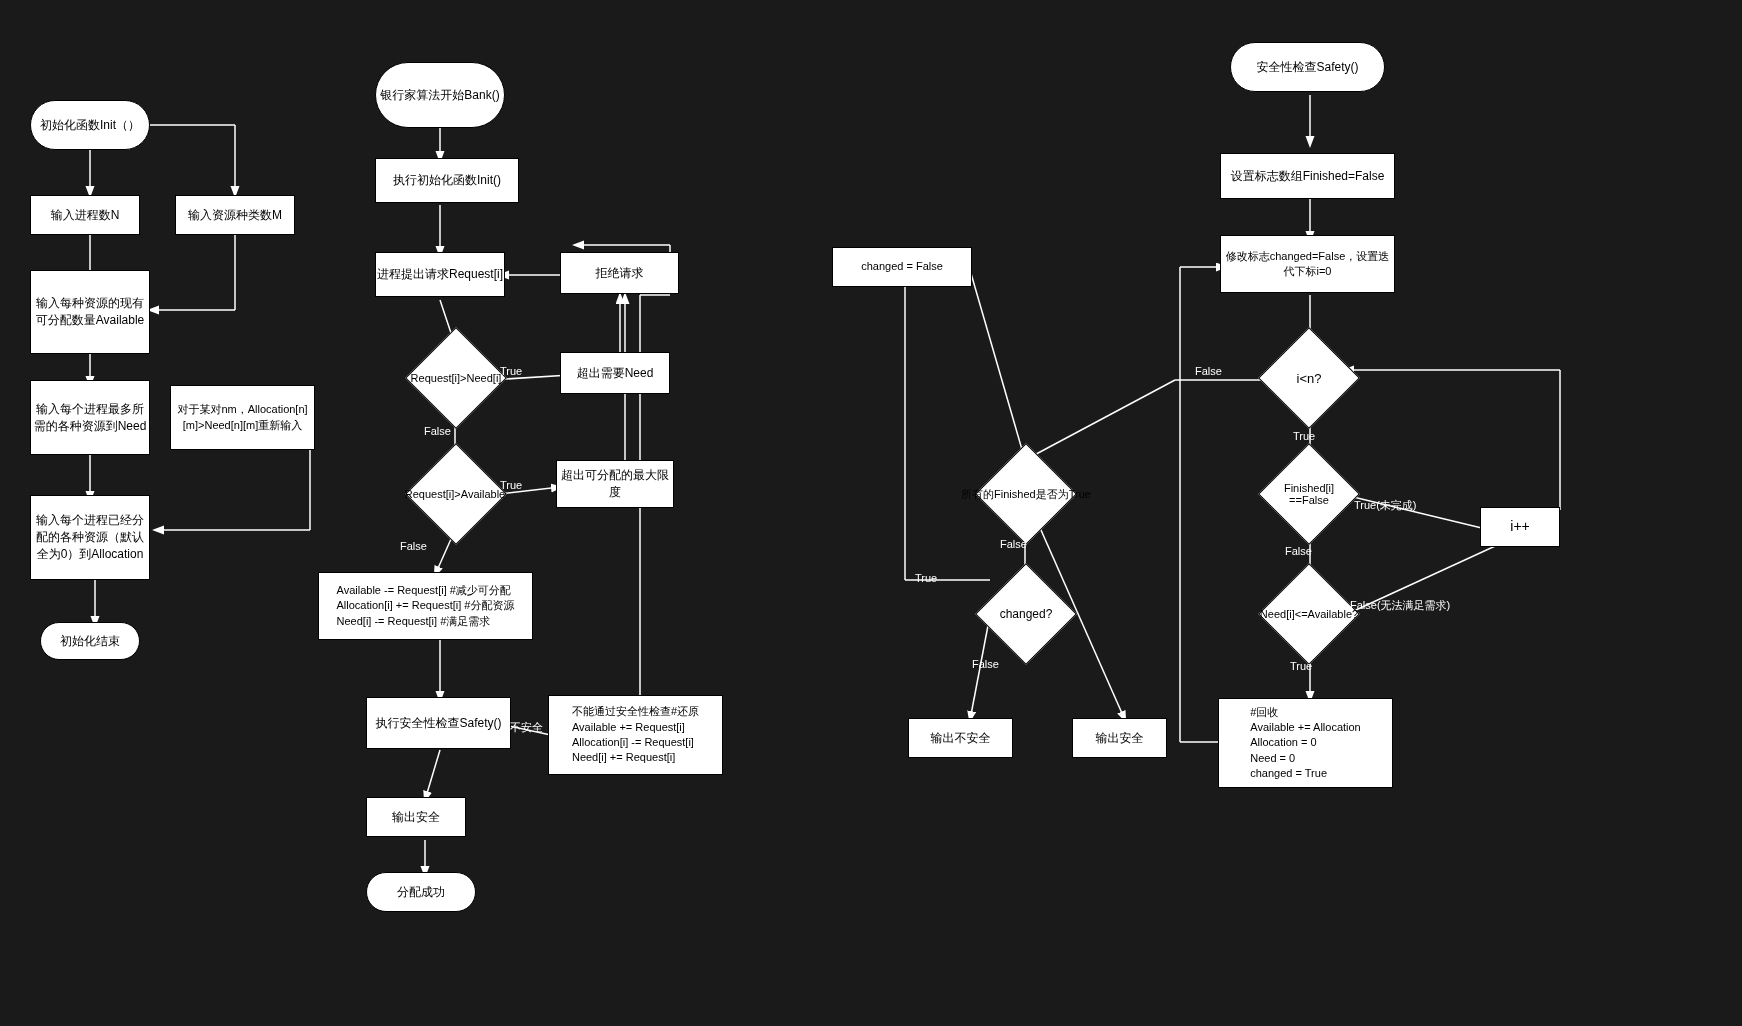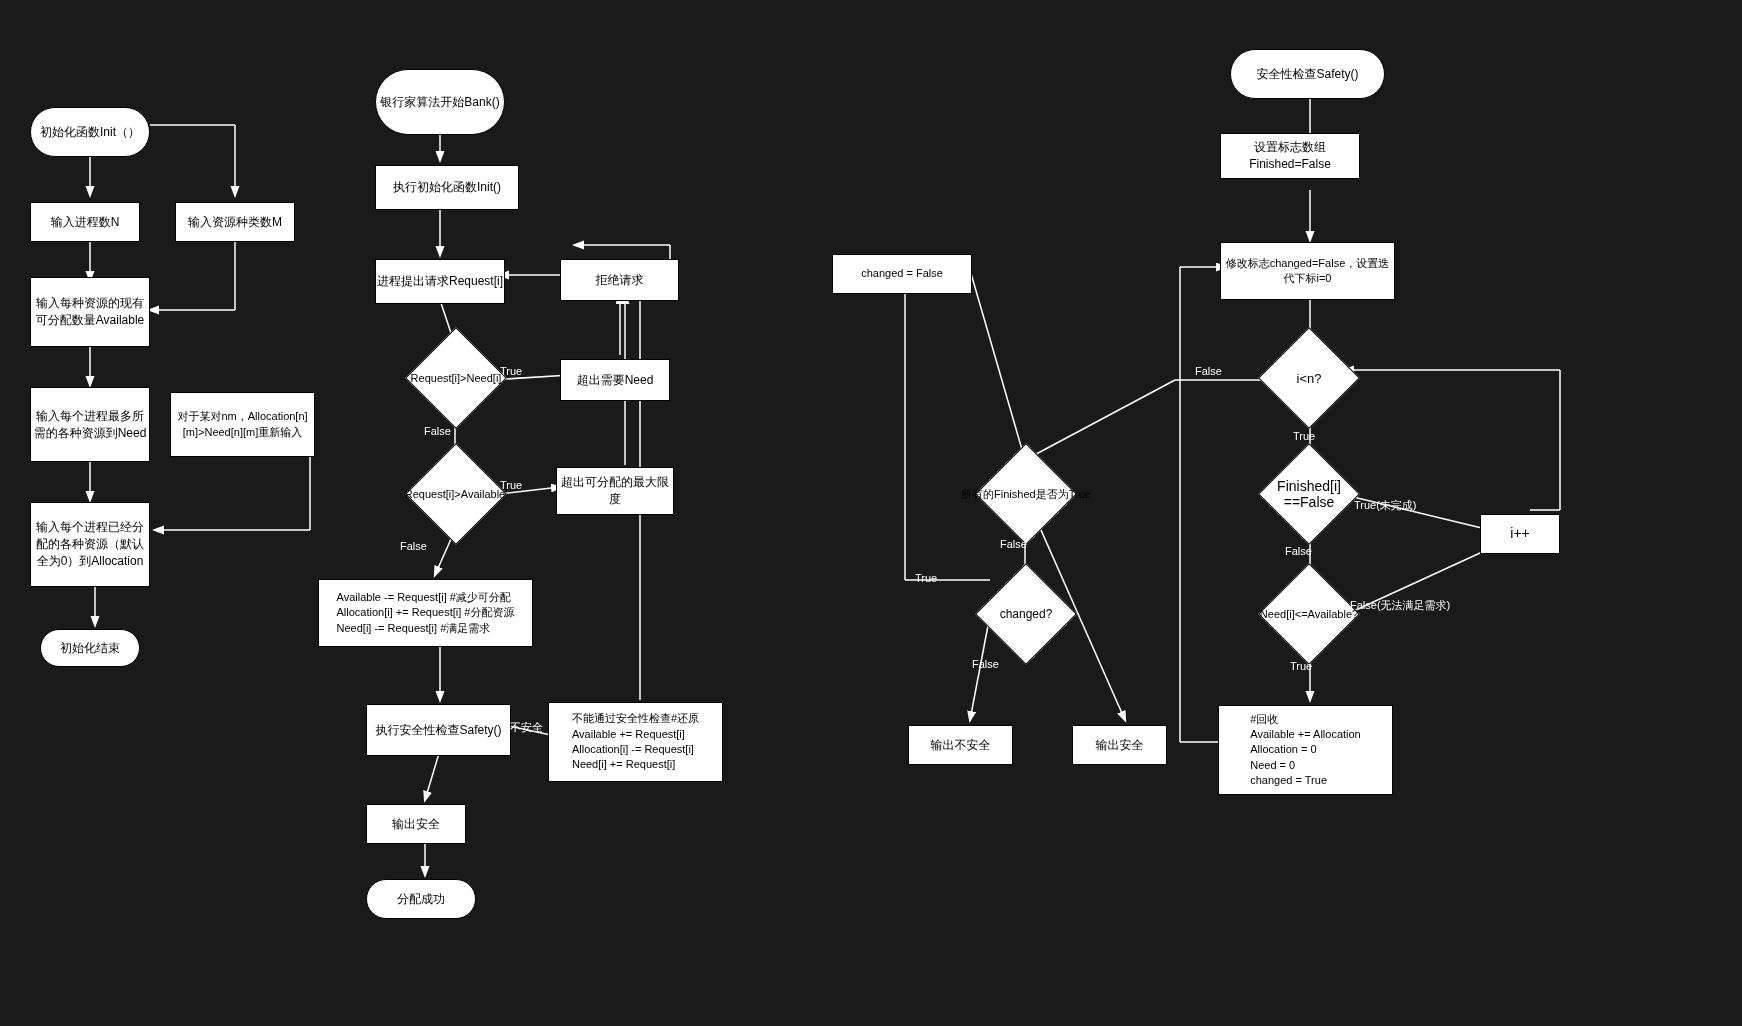--- a/index.html
+++ b/index.html
@@ -21,21 +21,20 @@
     .box {
       position: absolute;
       background: #fff;
       border: 1.5px solid #000;
       display: flex;
       align-items: center;
       justify-content: center;
       text-align: center;
       line-height: 1.4;
       font-size: 12px;
-      margin-top: 7px;
     }
     .rounded {
       border-radius: 50px;
     }
     .diamond {
       position: absolute;
       background: #fff;
       border: 1.5px solid #000;
       transform: rotate(45deg);
     }
@@ -170,21 +169,21 @@
 
   <div class="box rounded" style="left:30px;top:100px;width:120px;height:50px;">
     <span>初始化函数Init（）</span>
   </div>
   <div class="box" style="left:30px;top:195px;width:110px;height:40px;">
     <span>输入进程数N</span>
   </div>
   <div class="box" style="left:175px;top:195px;width:120px;height:40px;">
     <span>输入资源种类数M</span>
   </div>
-  <div class="box" style="left:30px;top:270px;width:120px;height:70px;">
+  <div class="box" style="left:30px;top:270px;width:120px;height:84px;">
     <span>输入每种资源的现有可分配数量Available</span>
   </div>
   <div class="box" style="left:30px;top:380px;width:120px;height:75px;">
     <span>输入每个进程最多所需的各种资源到Need</span>
   </div>
   <div class="box" style="left:170px;top:385px;width:145px;height:65px;font-size:11px;">
     <span>对于某对nm，Allocation[n][m]&gt;Need[n][m]重新输入</span>
   </div>
   <div class="box" style="left:30px;top:495px;width:120px;height:85px;">
     <span>输入每个进程已经分配的各种资源（默认全为0）到Allocation</span>
@@ -239,37 +238,37 @@
   <div class="box" style="left:366px;top:797px;width:100px;height:40px;">
     <span>输出安全</span>
   </div>
   <div class="box rounded" style="left:366px;top:872px;width:110px;height:40px;">
     <span>分配成功</span>
   </div>
 
   <div class="box rounded" style="left:1230px;top:42px;width:155px;height:50px;">
     <span>安全性检查Safety()</span>
   </div>
-  <div class="box" style="left:1220px;top:126px;width:140px;height:46px;">
+  <div class="box" style="left:1220px;top:153px;width:175px;height:46px;">
     <span>设置标志数组Finished=False</span>
   </div>
   <div class="box" style="left:1220px;top:235px;width:175px;height:58px;font-size:11px;">
     <span>修改标志changed=False，设置迭代下标i=0</span>
   </div>
   <div class="box" style="left:832px;top:247px;width:140px;height:40px;font-size:11px;">
     <span>changed = False</span>
   </div>
 
   <div class="diamond" style="left:1273px;top:342px;width:72px;height:72px;"></div>
   <div class="diamond-label" style="left:1255px;top:342px;width:108px;height:72px;font-size:13px;">
     <span>i&lt;n?</span>
   </div>
 
   <div class="diamond" style="left:1273px;top:458px;width:72px;height:72px;"></div>
-  <div class="diamond-label" style="left:1245px;top:458px;width:128px;height:72px;font-size:14px;">
+  <div class="diamond-label" style="left:1245px;top:458px;width:128px;height:72px;font-size:11px;">
     <span>Finished[i]<br>==False</span>
   </div>
 
   <div class="diamond" style="left:1273px;top:578px;width:72px;height:72px;"></div>
   <div class="diamond-label" style="left:1225px;top:578px;width:168px;height:72px;font-size:11px;">
     <span>Need[i]&lt;=Available?</span>
   </div>
 
   <div class="box" style="left:1218px;top:698px;width:175px;height:90px;font-size:11px;text-align:left;padding:4px 11px;">
     <span>#回收<br>Available += Allocation<br>Allocation = 0<br>Need = 0<br>changed = True</span>

